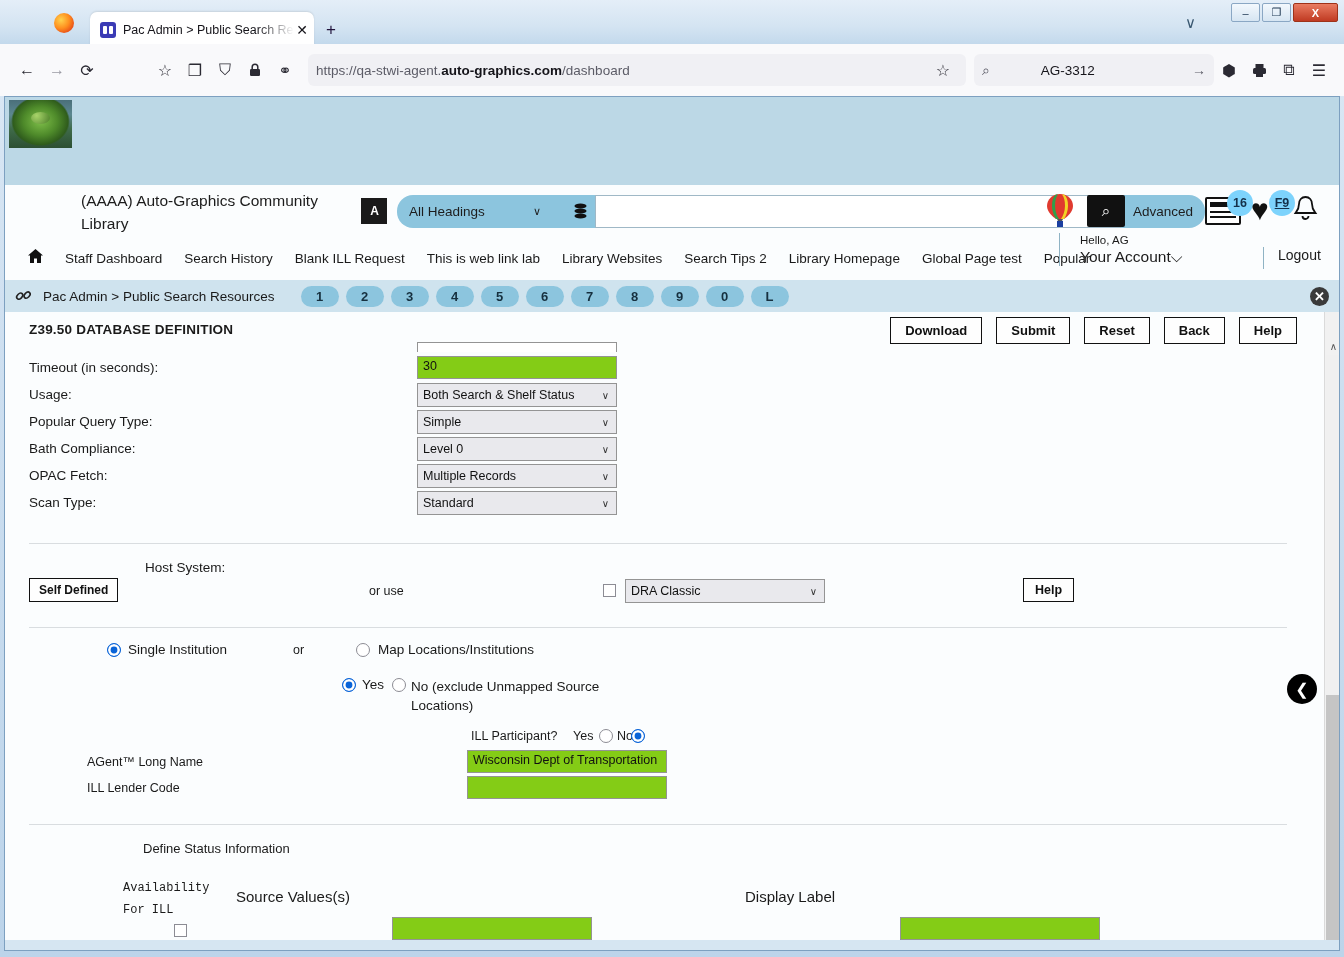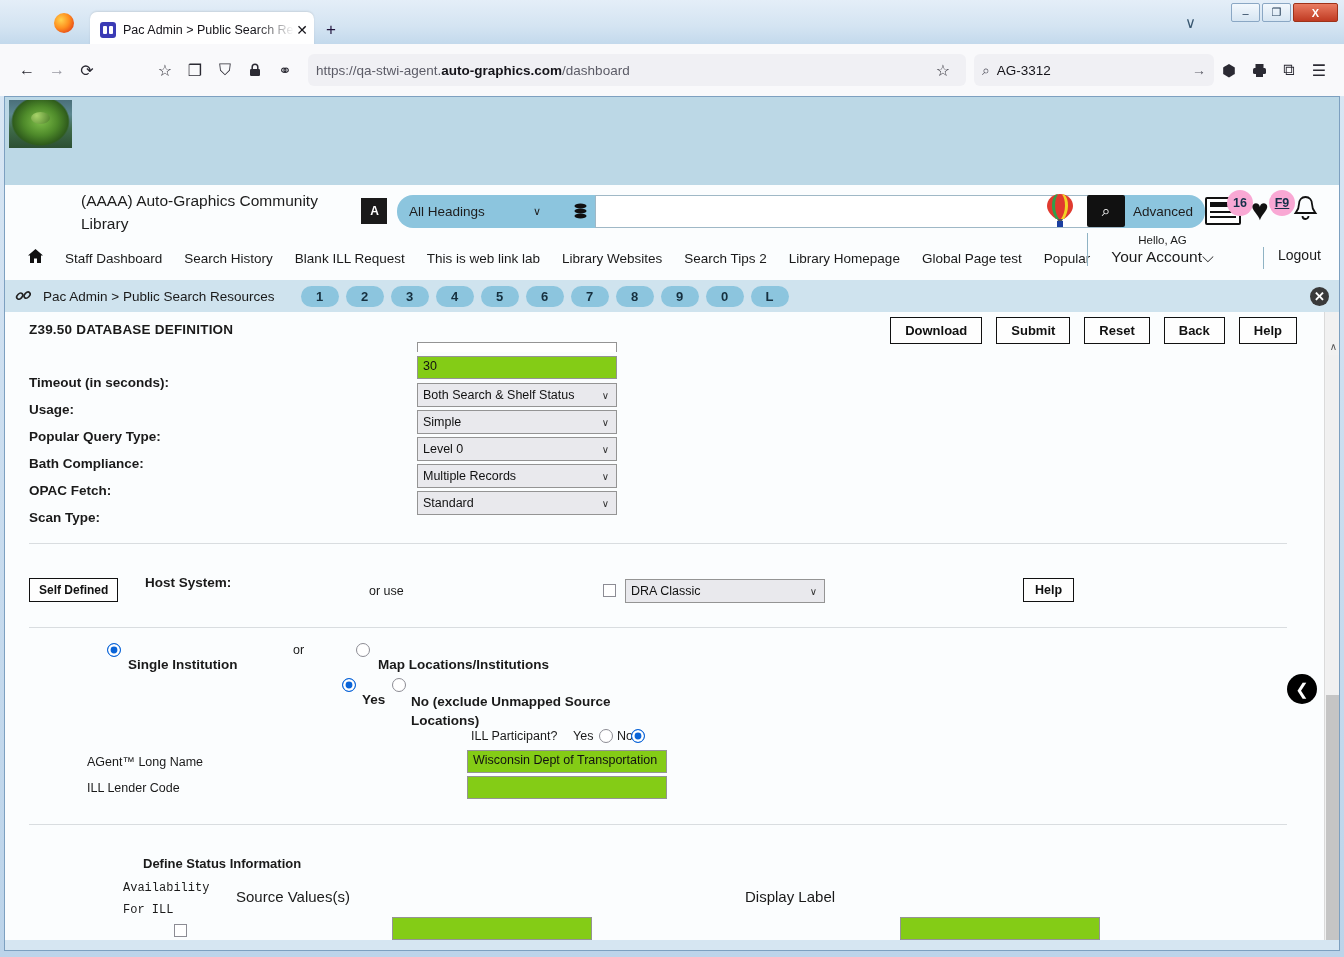--- a/index.html
+++ b/index.html
@@ -94,21 +94,21 @@
   }
   #url-text {
     flex: 1 1 auto; font-size: 13.5px; color: #5b5b66; white-space: nowrap;
     overflow: hidden;
   }
   #url-text b { color: #15141a; font-weight: 600; }
   #searchbar {
     flex: 0 0 240px; height: 32px; background: #f0f0f4; border-radius: 6px;
     display: flex; align-items: center; padding: 0 8px; gap: 7px;
   }
-  #search-q { flex: 1 1 auto; font-size: 13.5px; color: #15141a; }
+  #search-q { flex: 1 1 auto; font-size: 13.5px; color: #15141a; margin-left: 44px; }
 
   
   #app {
     position: absolute; left: 4px; top: 96px; width: 1336px; height: 855px;
     background: #fbfdfe; border: 1px solid #7da0c0;
     overflow: hidden;
   }
   #app-header {
     position: absolute; left: 0; top: 0; width: 1336px; height: 88px;
     background: #bcd8e6;
@@ -179,39 +179,39 @@
     content: ""; position: absolute; left: 3px; top: 12px; right: 3px; height: 2px;
     background: #111;
     box-shadow: 0 5px 0 0 #111;
   }
   #heart-icon {
     left: 1246px; top: 98px; width: 32px; height: 30px; color: #111;
     font-size: 30px; line-height: 30px;
   }
   #bell-icon { left: 1288px; top: 98px; font-size: 28px; color: #111; line-height: 30px; }
   .badge {
-    position: absolute; background: #f9a8d4; color: #15314a;
+    position: absolute; background: #7dd3fc; color: #15314a;
     border-radius: 50%; width: 26px; height: 26px; font-size: 12.5px;
     font-weight: bold; display: flex; align-items: center; justify-content: center;
   }
   #badge-16 { left: 1222px; top: 93px; }
   #badge-f9 { left: 1264px; top: 93px; text-decoration: underline; }
 
   #navlinks {
     position: absolute; left: 0; top: 146px; height: 30px; width: 1336px;
     display: flex; align-items: center; gap: 0;
   }
   #home-icon { margin: 0 10px 0 22px; font-size: 17px; color: #111; cursor: pointer; }
   .navlink {
     font-size: 13.5px; color: #1a1a1a; padding: 0 11px; cursor: pointer;
     white-space: nowrap;
   }
   #account-block {
-    position: absolute; left: 1082px; top: 136px; width: 130px; cursor: pointer;
-    border-left: 1px solid #8fb3c4; padding-left: 20px; text-align: center;
+    position: absolute; left: 1054px; top: 136px; width: 130px; cursor: pointer;
+    border-left: 1px solid #8fb3c4; padding-left: 20px;
   }
   #hello-line { font-size: 11.5px; color: #1a1a1a; line-height: 14px; }
   #account-line { font-size: 15.5px; color: #1a1a1a; line-height: 19px; }
   #logout-btn {
     position: absolute; left: 1258px; top: 150px; font-size: 14px; color: #1a1a1a;
     cursor: pointer; border-left: 1px solid #8fb3c4; padding-left: 14px; height: 22px;
   }
 
   
   #crumbbar {
@@ -244,21 +244,21 @@
   }
   #topbuttons {
     position: absolute; right: 44px; top: 5px; display: flex; gap: 14px;
   }
   .btn {
     border: 1px solid #111; background: #fefefe; color: #111;
     font-size: 13px; font-weight: bold; font-family: "Liberation Sans", sans-serif;
     padding: 5px 14px; cursor: pointer;
   }
   .lbl { position: absolute; font-size: 13.5px; color: #1a1a1a; }
-  .lbl.b { font-weight: bold; margin-top: 15px; }
+  .lbl.b { font-weight: normal; }
   .txtinput {
     position: absolute; border: 1px solid #949494; background: #84cc16;
     font-size: 12.5px; color: #111; padding: 2px 5px;
     font-family: "Liberation Sans", sans-serif;
   }
   .sel {
     position: absolute; border: 1px solid #949494; background: #e9e9ed;
     font-size: 12.5px; color: #111; padding: 2px 5px; height: 24px;
     display: flex; align-items: center; cursor: pointer;
   }

